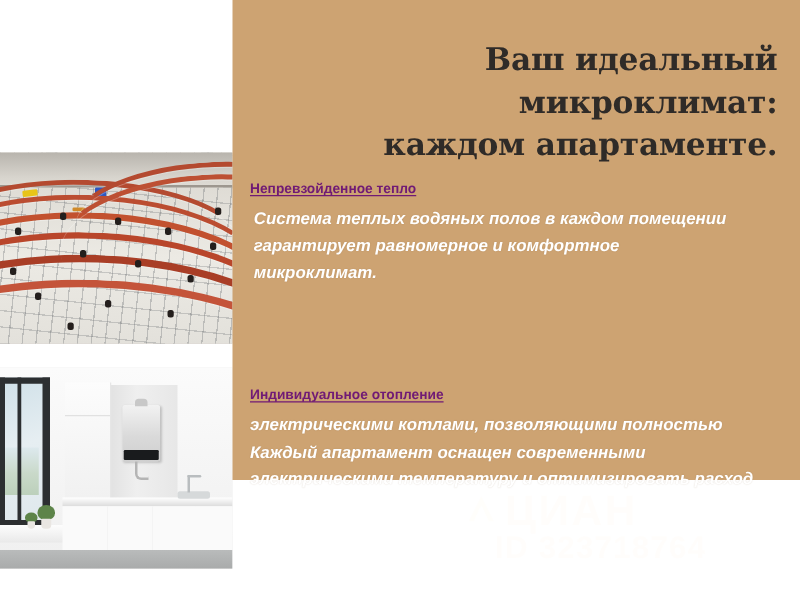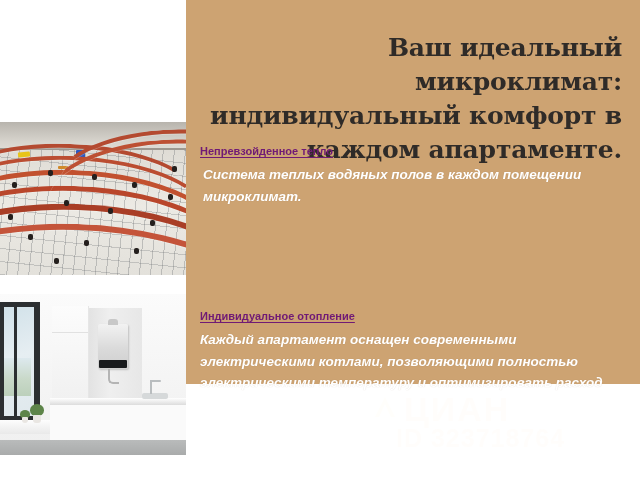--- a/index.html
+++ b/index.html
@@ -193,37 +193,37 @@
       <div class="k-pot" style="left:22px;top:123px;width:6px;height:6px;"></div>
 
       <div class="k-floor"></div>
     </div>
   </div>
 
   <div class="panel">
 
     <h1 class="title">
       <span class="tline">Ваш идеальный микроклимат:</span>
-      <span class="tline">индивидуальный комфорт в</span>
       <span class="tline">каждом апартаменте.</span>
     </h1>
 
     <div class="block block-1">
       <div class="b-head">Непревзойденное тепло</div>
       <p class="b-body">
         <span class="b-line">Система теплых водяных полов в каждом помещении</span>
+        <span class="b-line">гарантирует равномерное и комфортное</span>
         <span class="b-line">микроклимат.</span>
       </p>
     </div>
 
     <div class="block block-2">
       <div class="b-head">Индивидуальное отопление</div>
       <p class="b-body">
+        <span class="b-line">электрическими котлами, позволяющими полностью</span>
         <span class="b-line">Каждый апартамент оснащен современными</span>
-        <span class="b-line">электрическими котлами, позволяющими полностью</span>
         <span class="b-line">электрическими температуру и оптимизировать расход</span>
       </p>
     </div>
   </div>
 
   <div class="watermark">
     <span class="wm-logo">
       <svg width="26" height="26" viewBox="0 0 26 26" aria-hidden="true">
         <path d="M3 23 L13 3 L23 23 L19 23 L13 10 L7 23 Z" fill="rgba(255,245,230,0.15)"></path>
       </svg>

